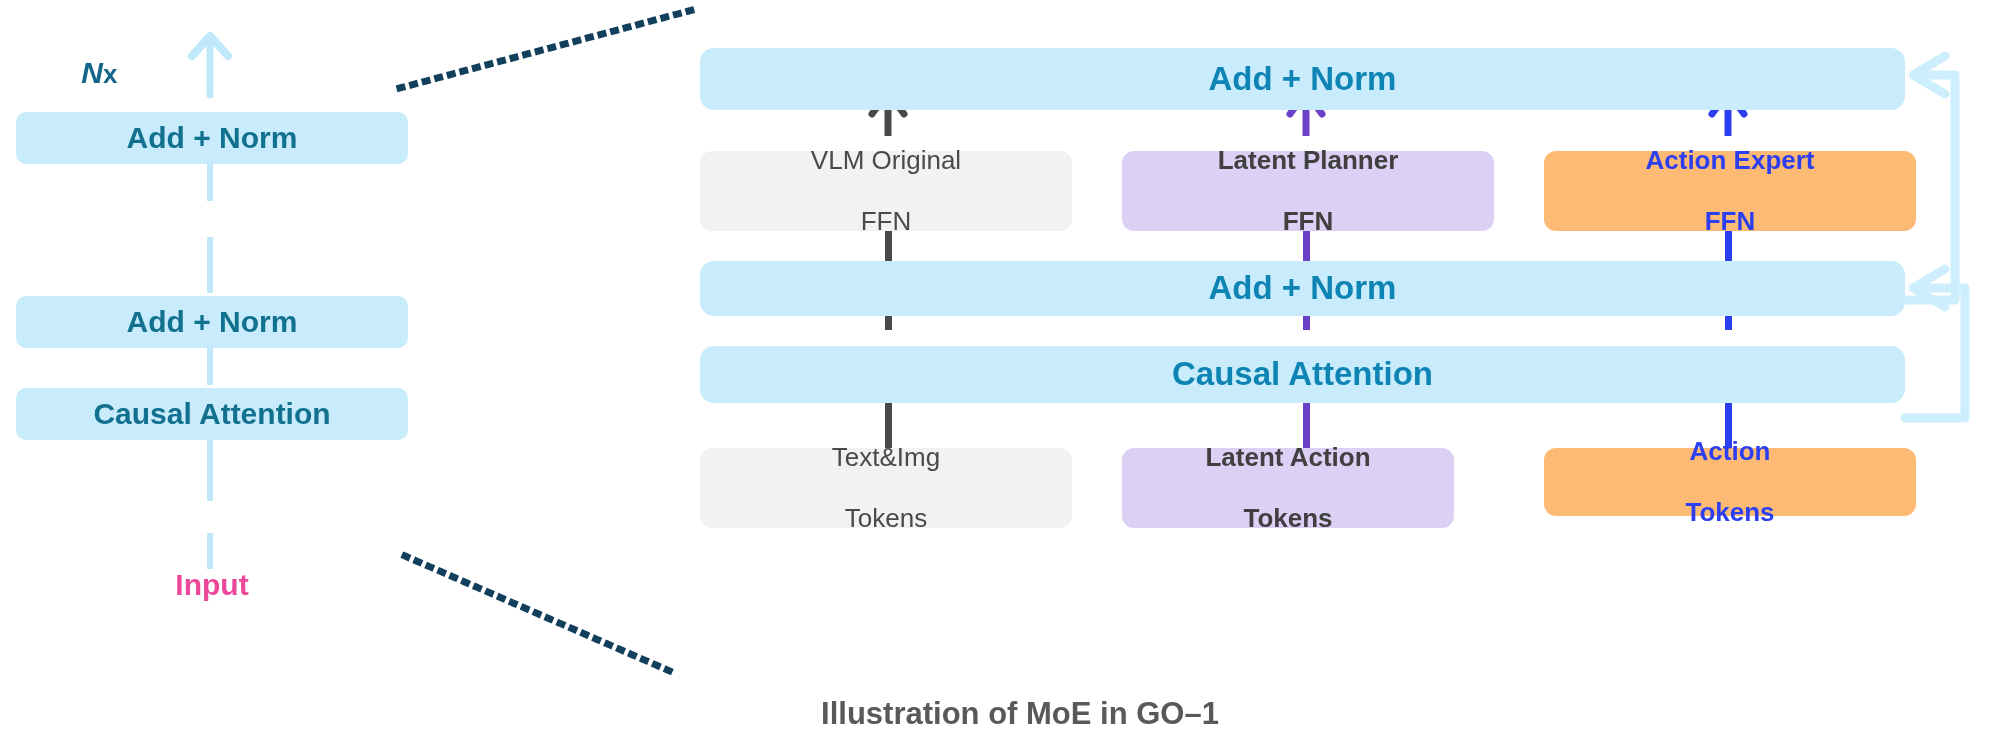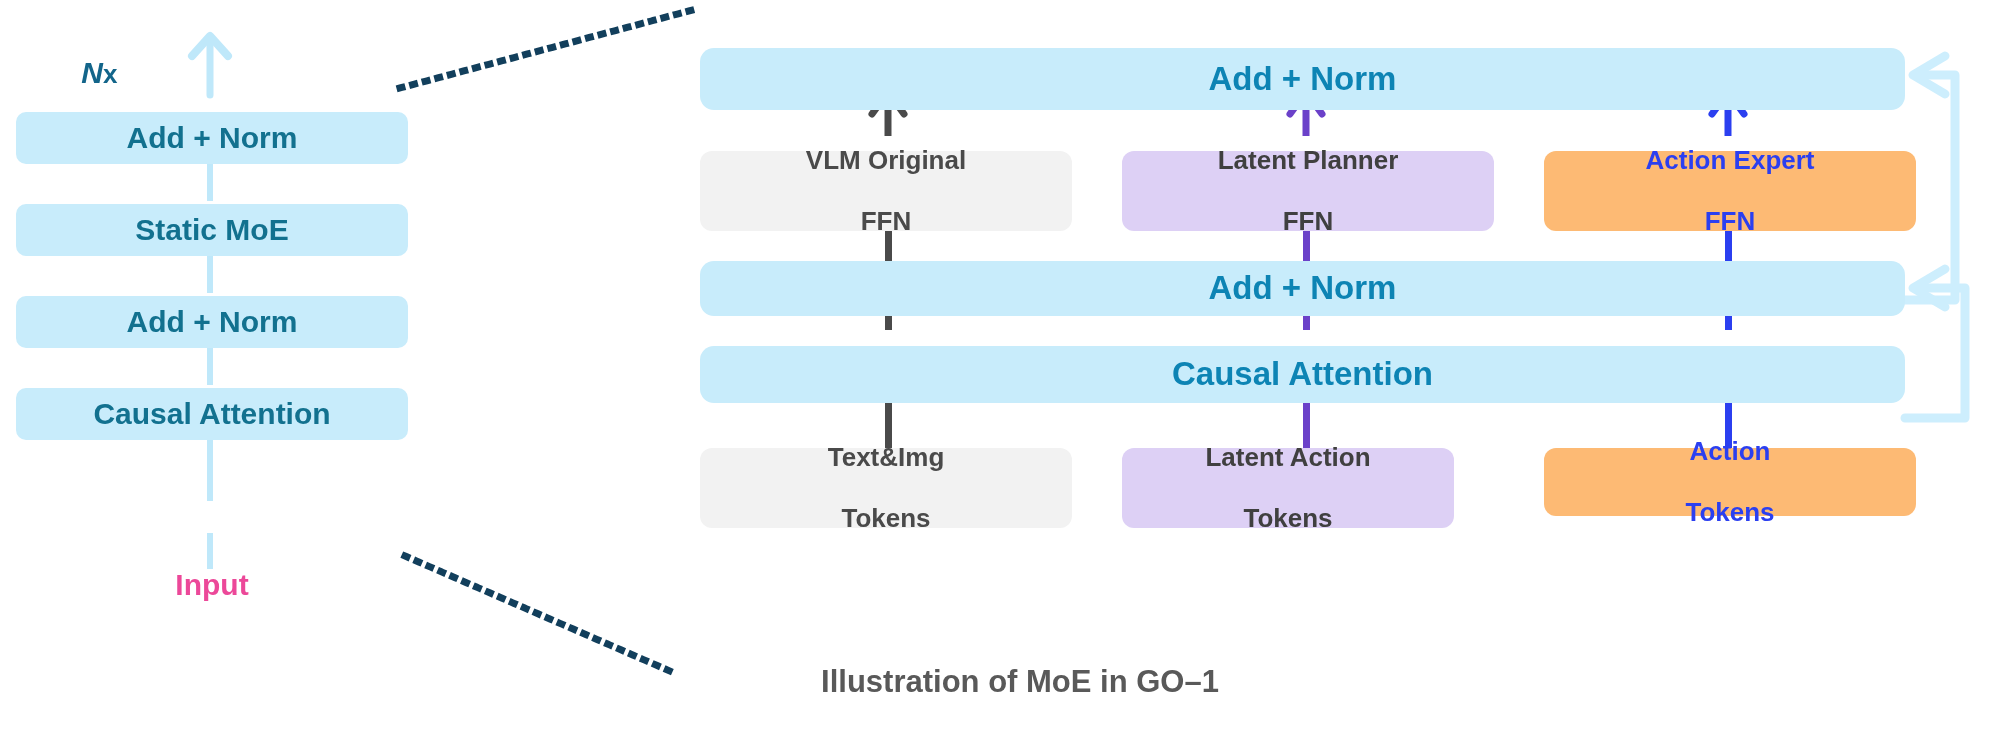--- a/index.html
+++ b/index.html
@@ -68,21 +68,21 @@
     color: #0d84b4;
     font-weight: bold;
     font-size: 33px;
     border-radius: 14px;
   }
   .rffn, .rtok {
     font-size: 26px;
     font-weight: bold;
     border-radius: 12px;
   }
-  .col-grey  { background: #f2f2f2; color: #4a4a4a; font-weight: bold; align-items: center; }
+  .col-grey  { background: #f2f2f2; color: #4a4a4a; font-weight: normal; align-items: center; }
   .col-purple{ background: #ddd0f5; color: #404040; }
   .col-blue  { background: #fdba74; color: #2b3ff0; }
 
   
   .rstem {
     position: absolute;
     width: 7px;
   }
   .stem-grey   { background: #4a4a4a; }
   .stem-purple { background: #6b41c9; }
@@ -150,21 +150,20 @@
   </div>
 
   <div class="lstem" style="left:207px; top:145px; height:56px;"></div>
   <div class="lstem" style="left:207px; top:237px; height:56px;"></div>
   <div class="lstem" style="left:207px; top:329px; height:56px;"></div>
   <div class="lstem" style="left:207px; top:421px; height:80px;"></div>
   <div class="lstem" style="left:207px; top:533px; height:36px;"></div>
 
   <div class="box lbox" style="left:16px; top:97px; width:392px; height:52px;">Add + Norm</div>
 
-  <div class="box lbox" style="left:16px; top:189px; width:392px; height:52px;">Static MoE</div>
 
   <div class="box lbox" style="left:16px; top:281px; width:392px; height:52px;">Add + Norm</div>
 
   <div class="box lbox" style="left:16px; top:373px; width:392px; height:52px;">Causal Attention</div>
 
   <div id="input-label" style="left:16px; top:568px; width:392px;">Input</div>
 
   <div class="rstem stem-grey" style="left:885px;  top:216px; height:72px;"></div>
   <div class="rstem stem-purple" style="left:1303px; top:216px; height:72px;"></div>
   <div class="rstem stem-blue" style="left:1725px; top:216px; height:72px;"></div>
@@ -214,15 +213,15 @@
       <div>Tokens</div>
     </div>
   </div>
   <div class="box rtok col-blue" style="left:1544px; top:433px; width:372px; height:68px;">
     <div>
       <div>Action</div>
       <div>Tokens</div>
     </div>
   </div>
 
-  <div id="caption" style="left:620px; top:664px; width:800px;">Illustration of MoE in GO–1</div>
+  <div id="caption" style="left:620px; top:696px; width:800px;">Illustration of MoE in GO–1</div>
 
 </div>
 
 </body></html>

